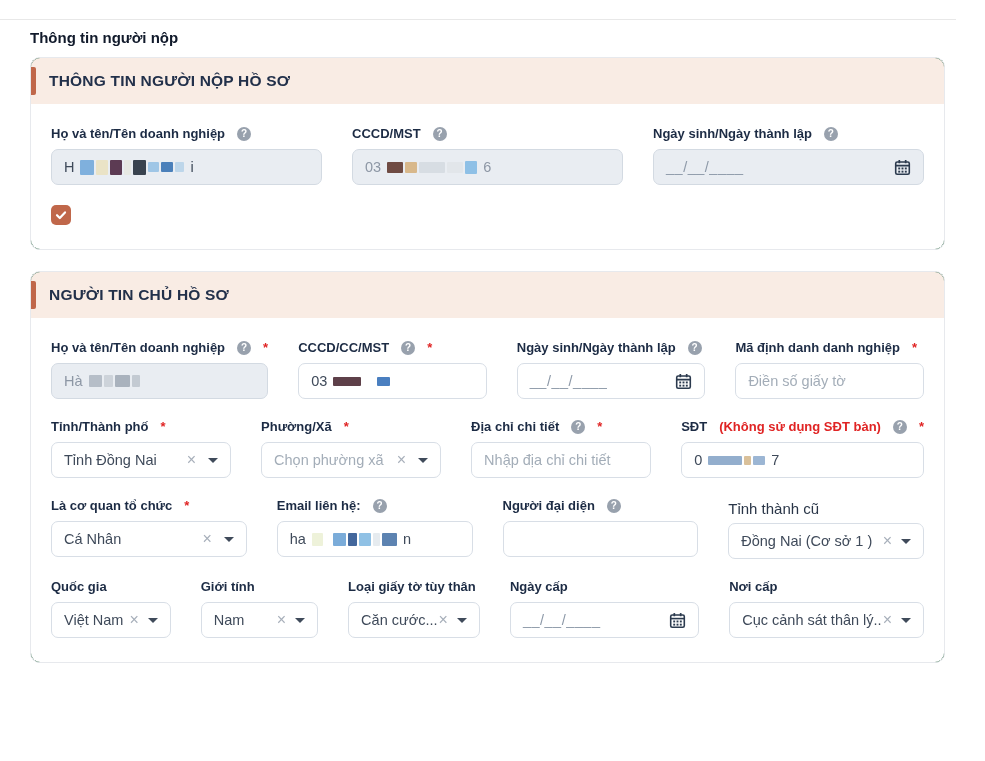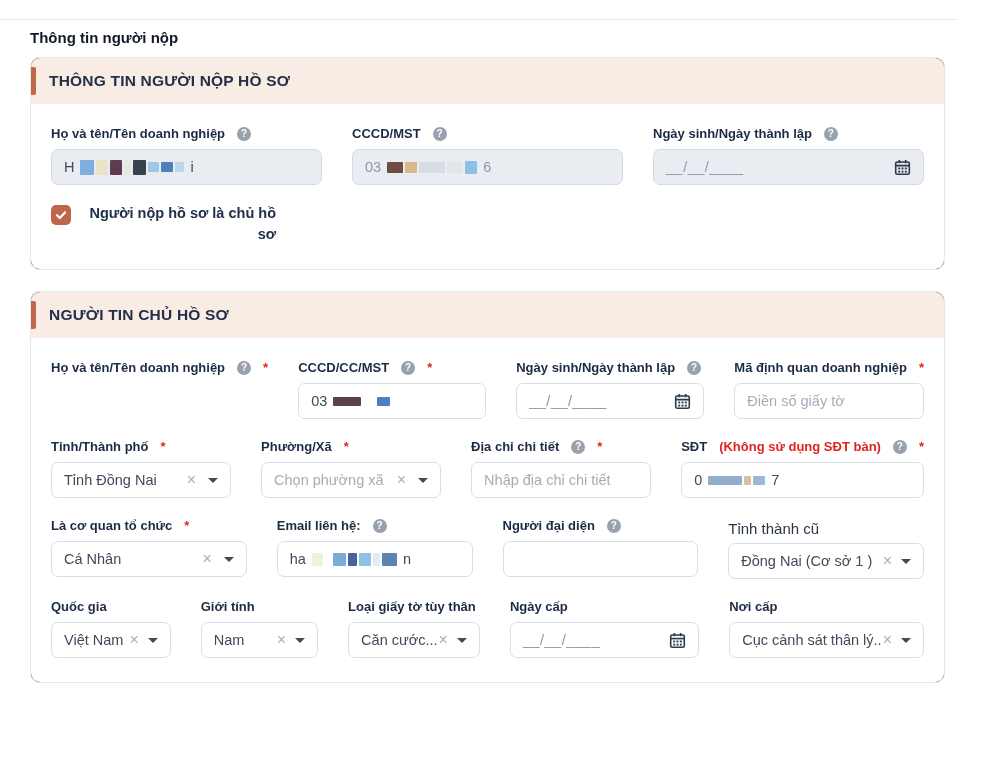--- a/index.html
+++ b/index.html
@@ -123,38 +123,46 @@
             </span>
           </div>
         </div>
       </div>
       <div class="checkbox-row">
         <span class="checkbox">
           <svg width="12" height="12" viewBox="0 0 12 12">
               <path d="M2 6.2 L4.8 9 L10 3.4" fill="none" stroke="#ffffff" stroke-width="2.2" stroke-linecap="round" stroke-linejoin="round"></path>
             </svg>
         </span>
-        <span class="checkbox-label">Người nộp hồ sơ là chủ hồ sơ</span>
       </div>
     </div>
   </div>
 
   <div class="panel">
     <div class="panel-header">
       <span class="accent-bar"></span>
       <span class="panel-title">NGƯỜI TIN CHỦ HỒ SƠ</span>
     </div>
     <div class="panel-body">
 
       <div class="grid4">
         <div class="field">
           <div class="label">
             <span>Họ và tên/Tên doanh nghiệp</span>
             <span class="help">?</span>
             <span class="req">*</span>
+          </div>
+          <div class="control disabled">
+            <span class="value muted-value">Hà</span>
+            <span class="redact">
+                <span style="display: inline-block; border-radius: 1px; width: 13px; height: 12px; background: rgb(182, 190, 200);"></span>
+                <span style="display: inline-block; border-radius: 1px; width: 9px; height: 12px; background: rgb(205, 211, 218);"></span>
+                <span style="display: inline-block; border-radius: 1px; width: 15px; height: 12px; background: rgb(169, 178, 189);"></span>
+                <span style="display: inline-block; border-radius: 1px; width: 8px; height: 12px; background: rgb(195, 202, 210);"></span>
+              </span>
           </div>
         </div>
         <div class="field">
           <div class="label">
             <span>CCCD/CC/MST</span>
             <span class="help">?</span>
             <span class="req">*</span>
           </div>
           <div class="control">
             <span class="value">03</span>
@@ -184,21 +192,21 @@
                   <rect x="10.2" y="8" width="1.8" height="1.8" fill="#2b3a4e"></rect>
                   <rect x="4" y="11" width="1.8" height="1.8" fill="#2b3a4e"></rect>
                   <rect x="7.1" y="11" width="1.8" height="1.8" fill="#2b3a4e"></rect>
                   <rect x="10.2" y="11" width="1.8" height="1.8" fill="#2b3a4e"></rect>
                 </svg>
             </span>
           </div>
         </div>
         <div class="field">
           <div class="label">
-            <span>Mã định quan doanh nghiệp</span>
+            <span>Mã định danh danh nghiệp</span>
             <span class="req">*</span>
           </div>
           <div class="control">
             <span class="placeholder">Điền số giấy tờ</span>
           </div>
         </div>
       </div>
 
       <div class="grid4">
         <div class="field">

